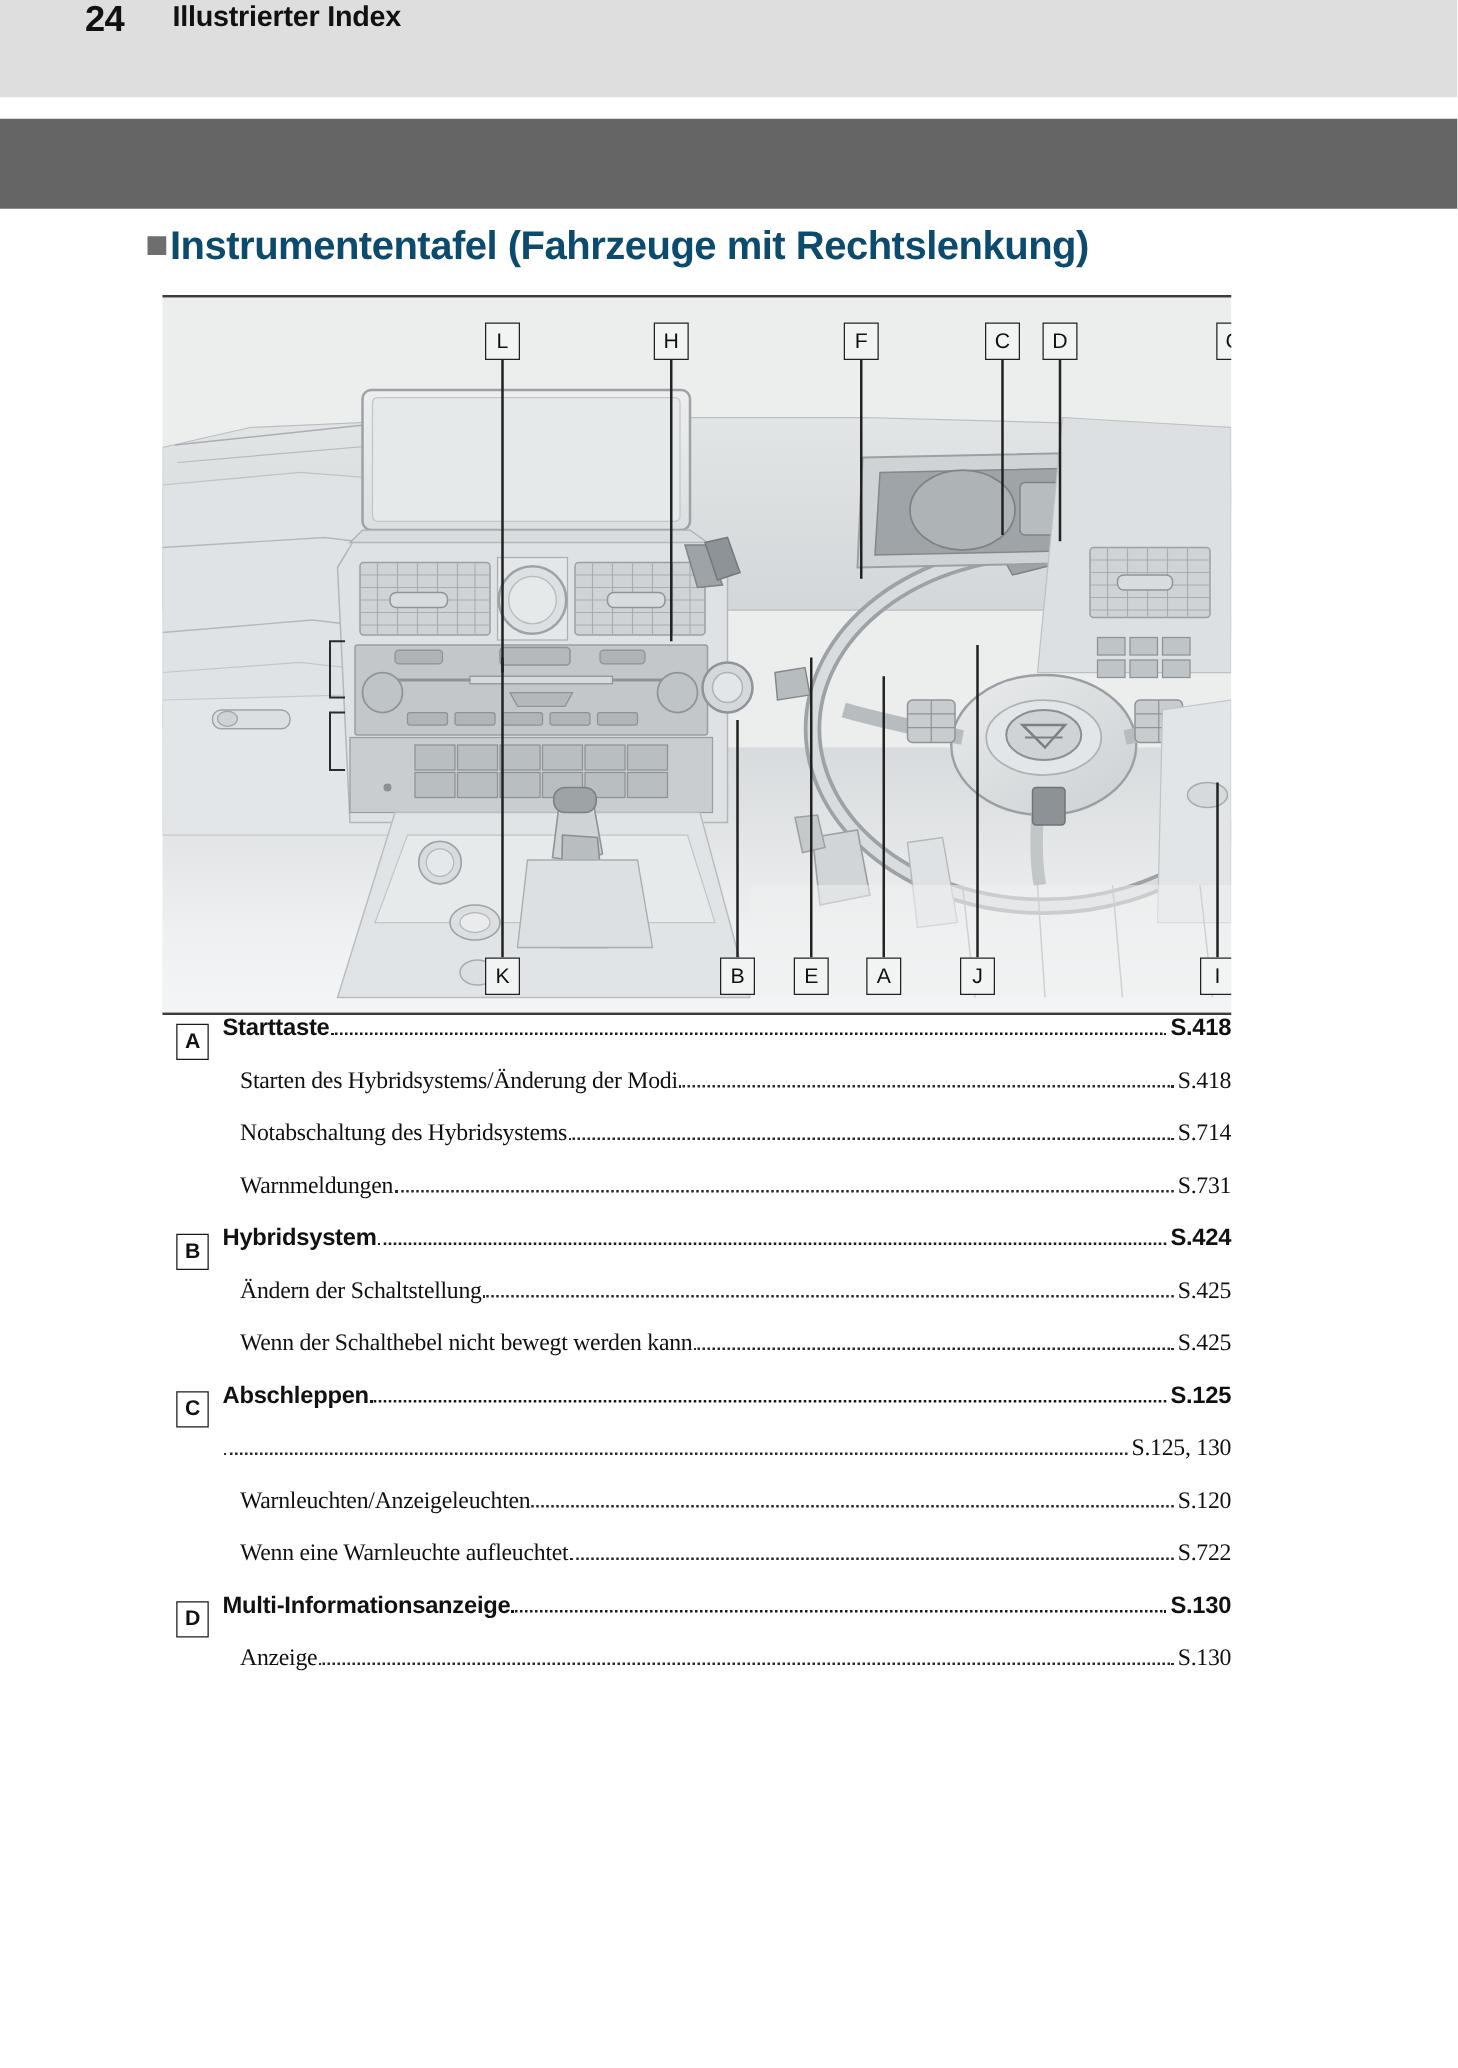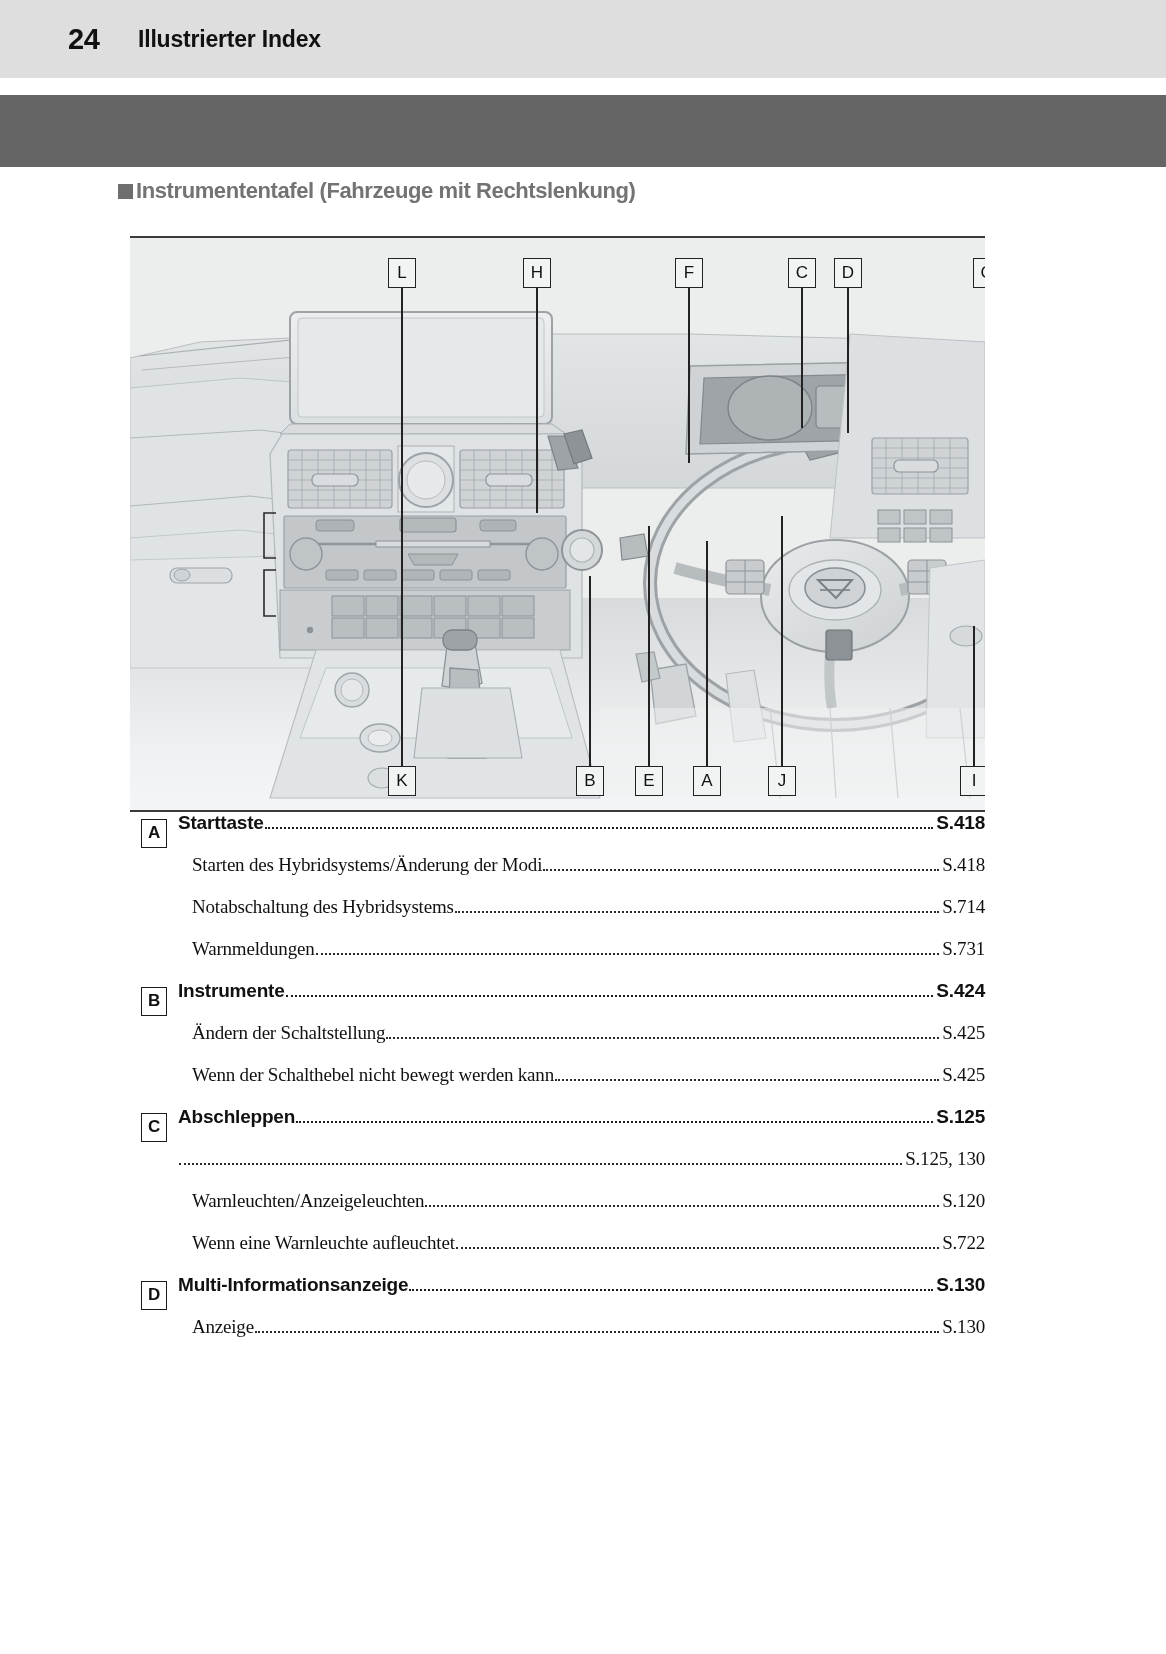--- a/index.html
+++ b/index.html
@@ -17,21 +17,21 @@
   }
 
   
   .page-header {
     position: absolute;
     left: 0; top: 0;
     width: 1166px;
     height: 78px;
     background: #dedede;
     display: flex;
-    align-items: center;
+    align-items: flex-start;
   }
   .page-number {
     font-size: 29px;
     font-weight: bold;
     letter-spacing: -0.5px;
     margin-left: 68px;
     width: 70px;
     color: #111;
   }
   .header-title {
@@ -53,24 +53,24 @@
     background: #656565;
   }
 
   
   .section-title {
     position: absolute;
     left: 118px;
     top: 178px;
     display: flex;
     align-items: center;
-    font-size: 22px;
+    font-size: 32px;
     font-weight: 700;
     letter-spacing: -0.4px;
-    color: #737373;
+    color: #0c4a6e;
   }
   .title-square {
     width: 15px; height: 15px;
     background: #6e6e6e;
     margin-right: 3px;
     display: inline-block;
   }
 
   
   .illustration {
@@ -471,21 +471,21 @@
       </div>
     <span class="label-txt">Warnmeldungen</span>
     <span class="dots"></span>
     <span class="pagenum">S.731</span>
   </div>
 
   <div class="row main">
     <div class="badge-cell">
       <div class="badge">B</div>
     </div>
-    <span class="label-txt">Instrumente</span>
+    <span class="label-txt">Hybridsystem</span>
     <span class="dots"></span>
     <span class="pagenum">S.424</span>
   </div>
 
   <div class="row sub">
     <div class="badge-cell">
         <div class="badge"></div>
       </div>
     <span class="label-txt">Ändern der Schaltstellung</span>
     <span class="dots"></span>

